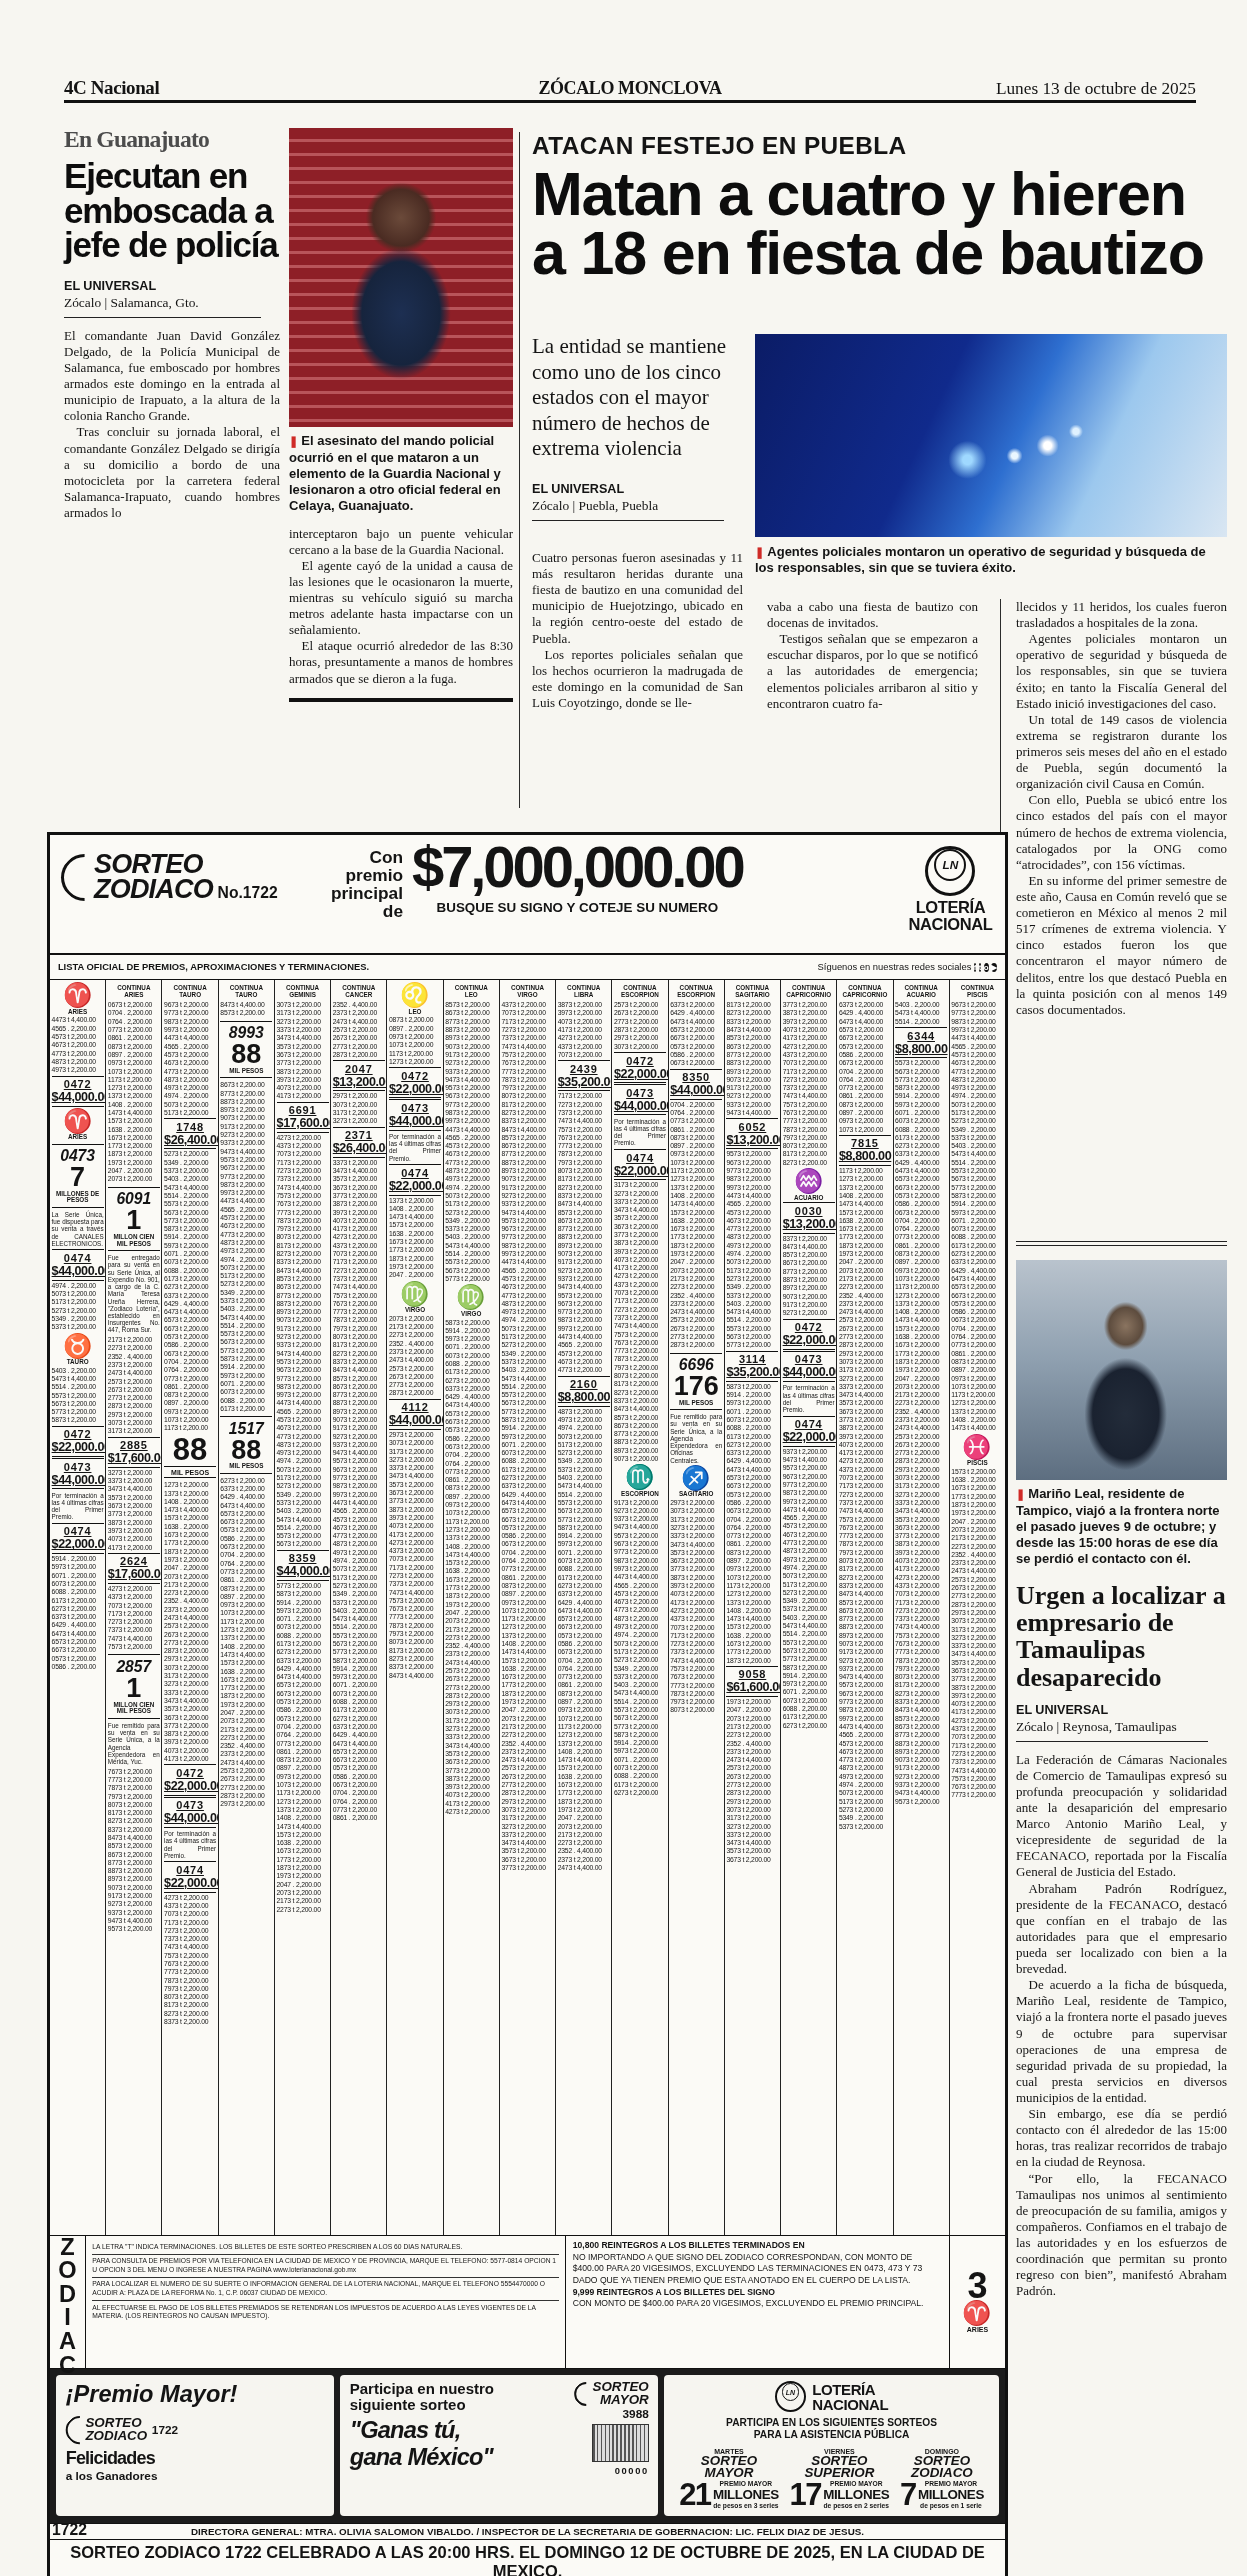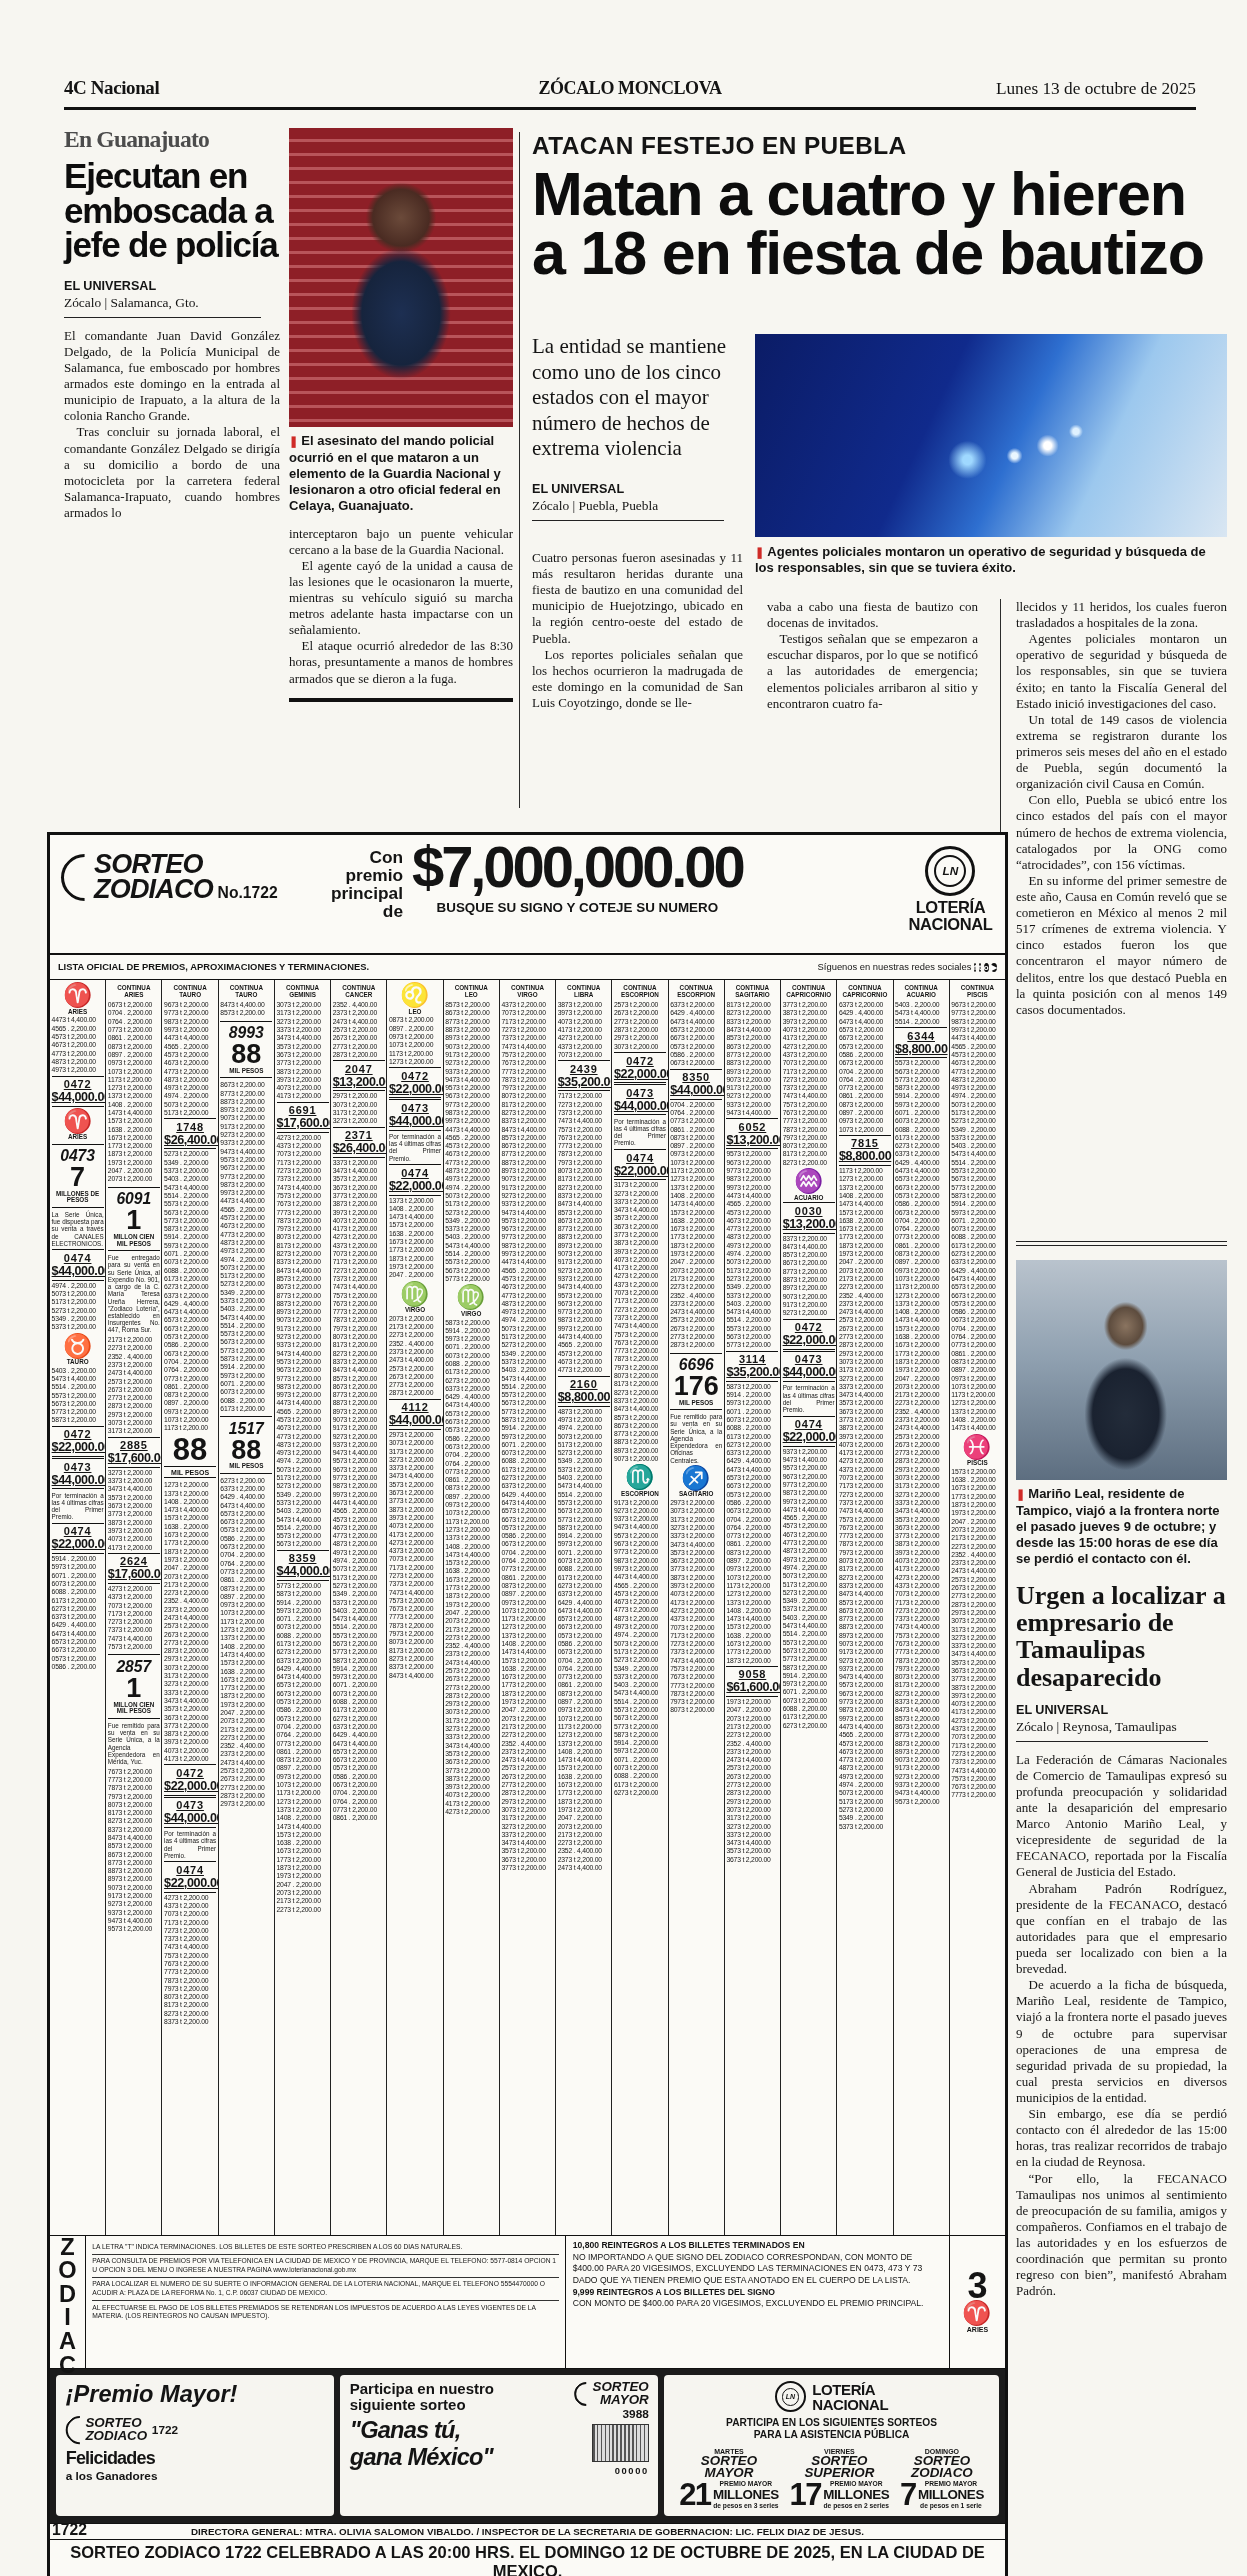--- a/index.html
+++ b/index.html
@@ -40,21 +40,21 @@
      radial-gradient(ellipse 55px 75px at 52% 70%, #232c3a 0%, #1a2230 60%, rgba(26,34,48,0) 75%),
      radial-gradient(ellipse 28px 31px at 52% 30%, #8a7460 0%, #5d4c3e 60%, rgba(93,76,62,0) 78%),
      linear-gradient(180deg,#b9c3cd 0%, #8fa0b0 45%, #5d6e80 100%);}
   
   #ad{left:47px;top:832px;width:961px;height:1996px;border:3.9px solid #111;background:#fbfaf6;box-sizing:border-box;}
   #ad-head{position:relative;height:118px;border-bottom:2.4px solid #111;}
   .sz-logo{font-family:"Liberation Sans",sans-serif;font-weight:bold;font-style:italic;
            font-size:27px;line-height:.92;letter-spacing:-0.8px;}
   .arcs{width:41px;height:41px;border:3.9px solid #111;border-radius:50%;border-right-color:transparent;border-top-color:transparent;transform:rotate(45deg);}
   #premio-big{font-family:"Liberation Sans",sans-serif;font-weight:bold;font-size:58px;letter-spacing:-3.1px;line-height:.9;}
-  .ln-ring{width:44px;height:44px;border:3.1px solid #111;border-radius:50%;display:flex;align-items:center;justify-content:center;}
+  .ln-ring{width:44px;height:44px;border:3.1px solid #111;border-radius:50%;display:flex;align-items:flex-start;justify-content:center;}
   .ln-ring .inner{width:28px;height:28px;border:2.4px solid #111;border-radius:50%;display:flex;align-items:center;justify-content:center;
                   font-family:"Liberation Sans",sans-serif;font-weight:bold;font-size:11.8px;font-style:italic;}
   #ad-sub{height:23.6px;border-bottom:1.6px solid #111;display:flex;align-items:center;justify-content:space-between;padding:0 7.9px;}
   .soc{width:11.8px;height:11.8px;border-radius:50%;background:#111;color:#fff;font-size:7.9px;line-height:11.8px;text-align:center;
        font-family:"Liberation Sans",sans-serif;font-weight:bold;margin-left:2.4px;}
   #ad-table{display:flex;height:1255px;border-bottom:1.6px solid #111;overflow:hidden;}
   .lot-col{flex:1 1 0;border-right:0.8px solid #222;overflow:hidden;padding:1.6px 1.6px;font-family:"Liberation Sans",sans-serif;}
   .lot-col:last-child{border-right:none;}
   .lot-h{font-size:6.3px;font-weight:bold;text-align:center;line-height:1.15;padding:2.4px 0 3.1px;}
   .lot-e{font-size:6.8px;line-height:8.3px;white-space:nowrap;letter-spacing:-0.2px;}
@@ -98,21 +98,21 @@
   #ad-footer .l1{font-family:"Liberation Sans",sans-serif;font-weight:bold;font-size:9.8px;text-align:center;
                  border-bottom:1.6px solid #111;padding:2.4px 0;}
   #ad-footer .l2{font-family:"Liberation Sans",sans-serif;font-weight:bold;font-size:16.5px;text-align:center;padding:3.1px 0 4.7px;}
   #ticket-no{position:absolute;left:52px;top:2521px;font-family:"Liberation Sans",sans-serif;font-weight:bold;font-size:15.7px;}
 </style>
 </head>
 <body>
 
 <div id="page">
 
-  <div id="folio" class="abs" style="display:flex;justify-content:space-between;align-items:flex-end;padding-bottom:8px;">
+  <div id="folio" class="abs" style="display:flex;justify-content:space-between;align-items:flex-end;padding-bottom:1px;">
     <div class="folio-left" style="width:252px;">4C Nacional</div>
     <div class="folio-center" style="flex:1;">ZÓCALO MONCLOVA</div>
     <div class="folio-right" style="width:252px;">Lunes 13 de octubre de 2025</div>
   </div>
 
   <div class="abs" style="left:64px;top:126px;width:216px;">
     <div class="kicker-gray">En Guanajuato</div>
     <div class="headline" style="font-size:35px;line-height:.98;margin-top:6.3px;">Ejecutan en emboscada a jefe de policía</div>
     <div style="margin-top:17.3px;">
       <div class="byline-src">EL UNIVERSAL</div>

